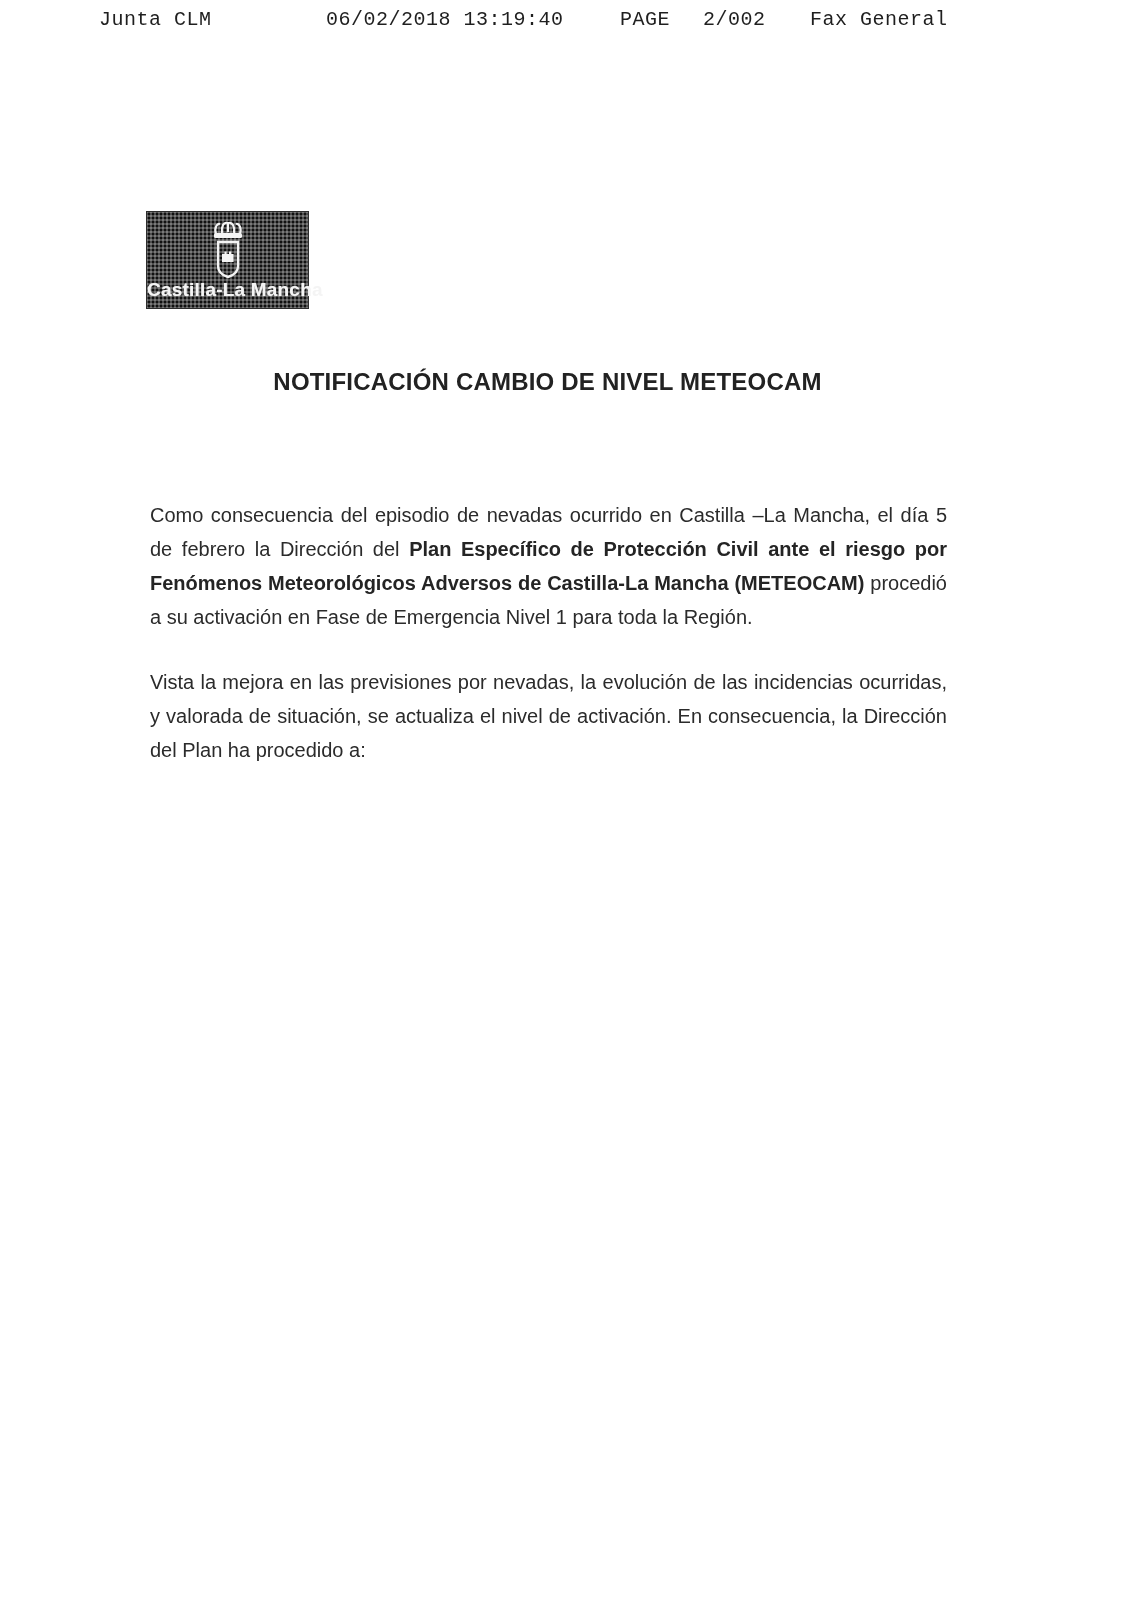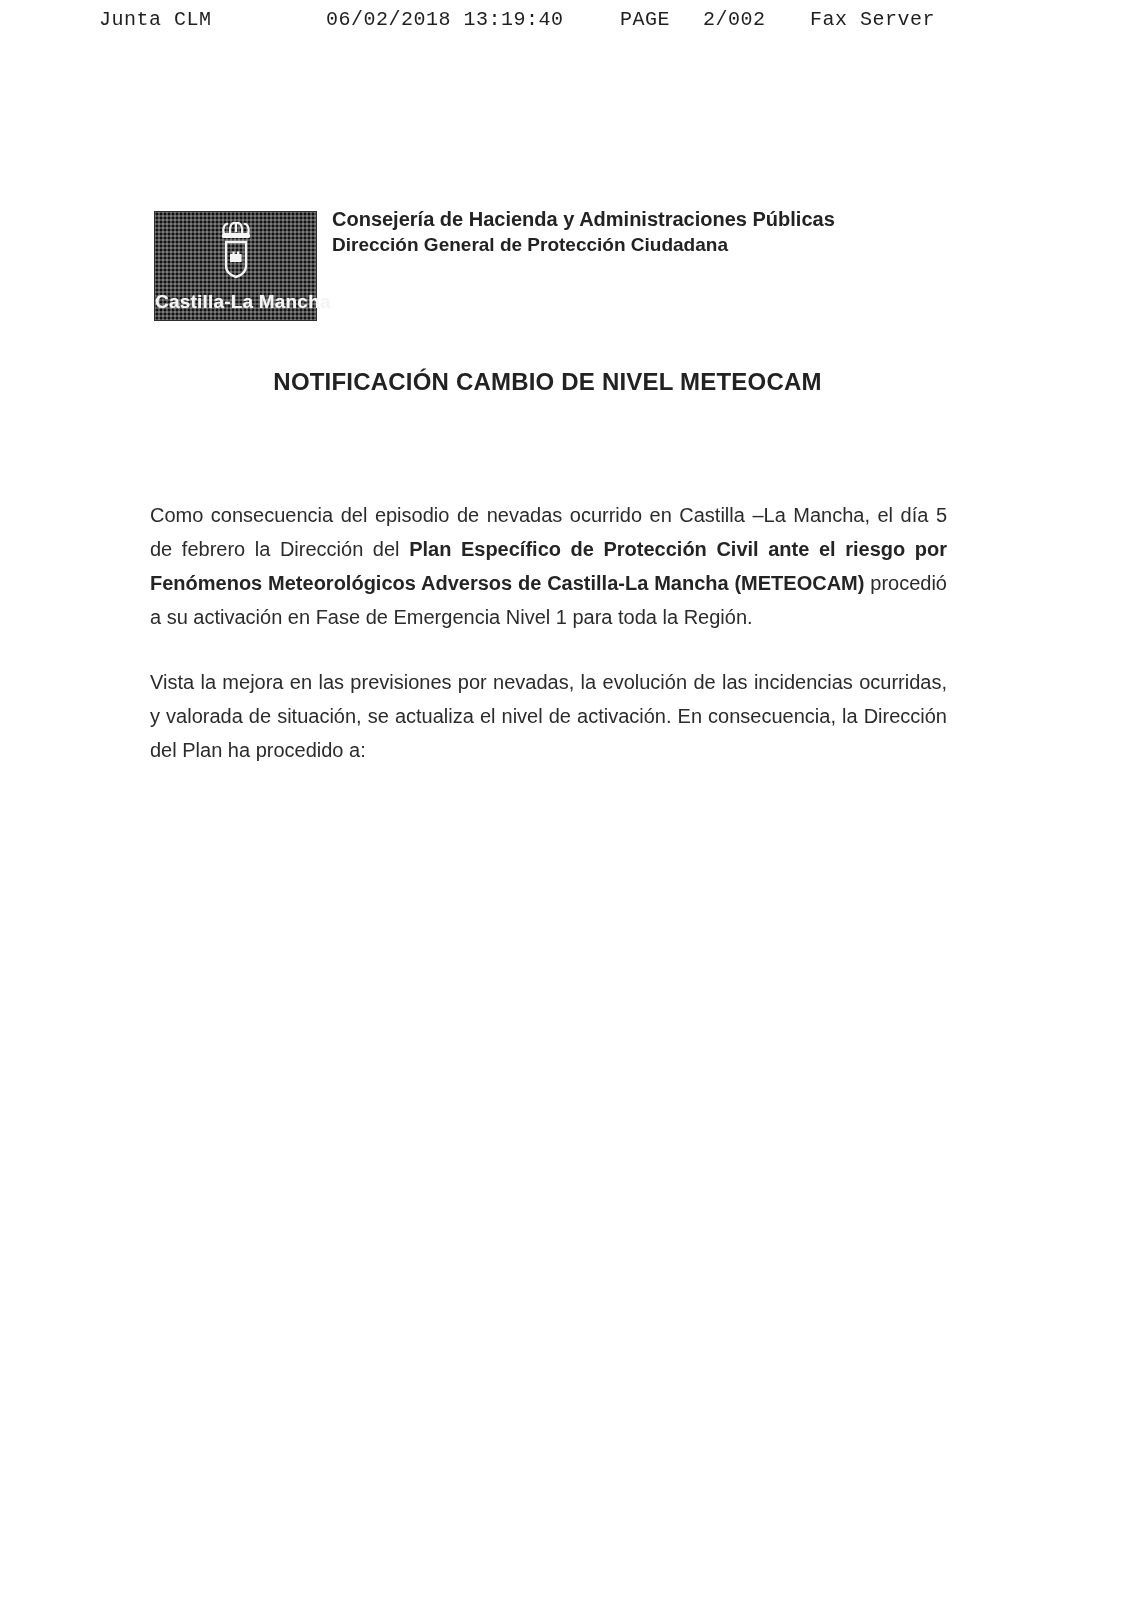--- a/index.html
+++ b/index.html
@@ -32,24 +32,24 @@
   .fax-header span { position: absolute; white-space: pre; }
   .fax-sender   { left: 55px; margin-left: 44px; }
   .fax-datetime { left: 326px; }
   .fax-page-label { left: 620px; }
   .fax-page-num { left: 703px; }
   .fax-service  { left: 810px; }
 
   
   .logo {
     position: absolute;
-    left: 154px;
+    left: 146px;
     top: 211px;
     width: 163px;
-    height: 110px;
+    height: 98px;
     background-color: #4d4d4d;
     background-image:
       radial-gradient(circle, rgba(10,10,10,0.9) 1.1px, transparent 1.3px),
       radial-gradient(circle, rgba(235,235,235,0.28) 0.9px, transparent 1.1px);
     background-size: 4px 4px, 4px 4px;
     background-position: 0 0, 2px 2px;
     border: 1px solid #2e2e2e;
     box-sizing: border-box;
   }
   .logo-emblem {
@@ -115,21 +115,21 @@
 </head>
 <body>
 
 <div class="page">
 
   <div class="fax-header">
     <span class="fax-sender">Junta CLM</span>
     <span class="fax-datetime">06/02/2018 13:19:40</span>
     <span class="fax-page-label">PAGE</span>
     <span class="fax-page-num">2/002</span>
-    <span class="fax-service">Fax Server</span>
+    <span class="fax-service">Fax General</span>
   </div>
 
   <div class="logo">
     <svg class="logo-emblem" viewBox="0 0 58 64" xmlns="http://www.w3.org/2000/svg" aria-hidden="true">
 
       <g stroke="#f4f4f4" stroke-width="2.2" fill="none">
         <path d="M17,14 C15,8 18,3 21,4"></path>
         <path d="M23,13 C22,6 25,2 28,3"></path>
         <path d="M29,12 C29,5 29,2 29,2"></path>
         <path d="M35,13 C36,6 33,2 30,3"></path>
@@ -138,24 +138,20 @@
 
       <rect x="15" y="13" width="28" height="5" rx="1.5" fill="#f4f4f4"></rect>
 
       <path d="M19,22 h20 v24 q0,8 -10,11 q-10,-3 -10,-11 z" fill="none" stroke="#f4f4f4" stroke-width="2.4"></path>
 
       <path d="M23,34 h2.4 v-2.6 h2.2 v2.6 h2.4 v-2.6 h2.2 v2.6 h2.4 v8 h-11.6 z" fill="#f4f4f4"></path>
     </svg>
     <div class="logo-caption">Castilla-La Mancha</div>
   </div>
 
-  <div class="org-block">
-    <div class="org-line1">Consejería de Hacienda y Administraciones Públicas</div>
-    <div class="org-line2">Dirección General de Protección Ciudadana</div>
-  </div>
 
   <div class="doc-title">NOTIFICACIÓN CAMBIO DE NIVEL METEOCAM</div>
 
   <p class="para para-1"><span>Como consecuencia del episodio de nevadas ocurrido en Castilla –La Mancha, el día 5 de febrero la Dirección del </span><span class="bold-inline">Plan Específico de Protección Civil ante el riesgo por Fenómenos Meteorológicos Adversos de Castilla-La Mancha (METEOCAM)</span><span> procedió a su activación en Fase de Emergencia Nivel 1 para toda la Región.</span></p>
 
   <p class="para para-2">Vista la mejora en las previsiones por nevadas, la evolución de las incidencias ocurridas, y valorada de situación, se actualiza el nivel de activación. En consecuencia, la Dirección del Plan  ha procedido a:</p>
 
 
 
 </div>

